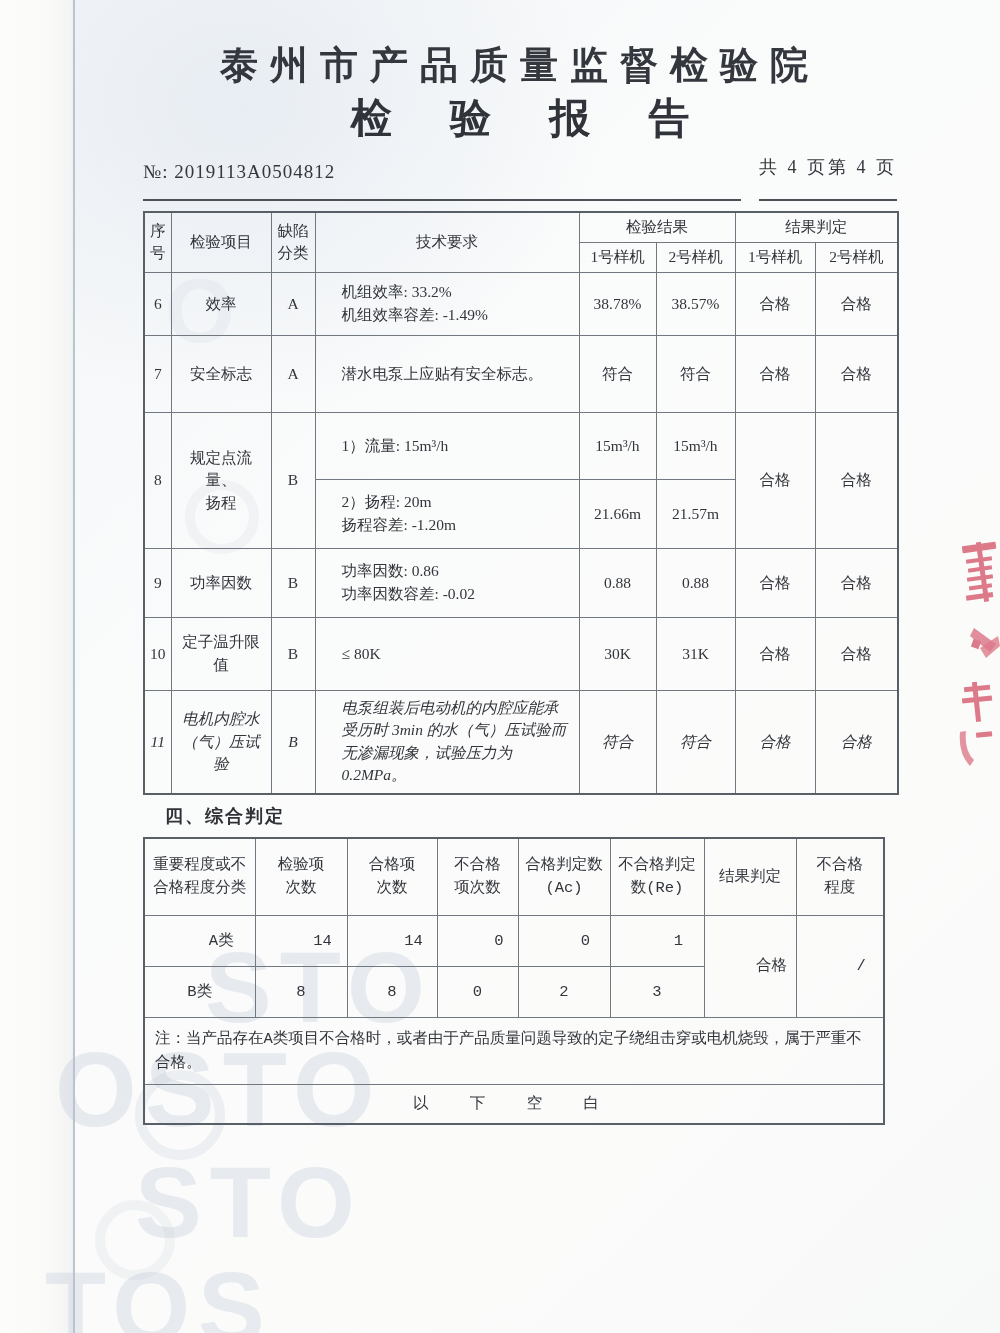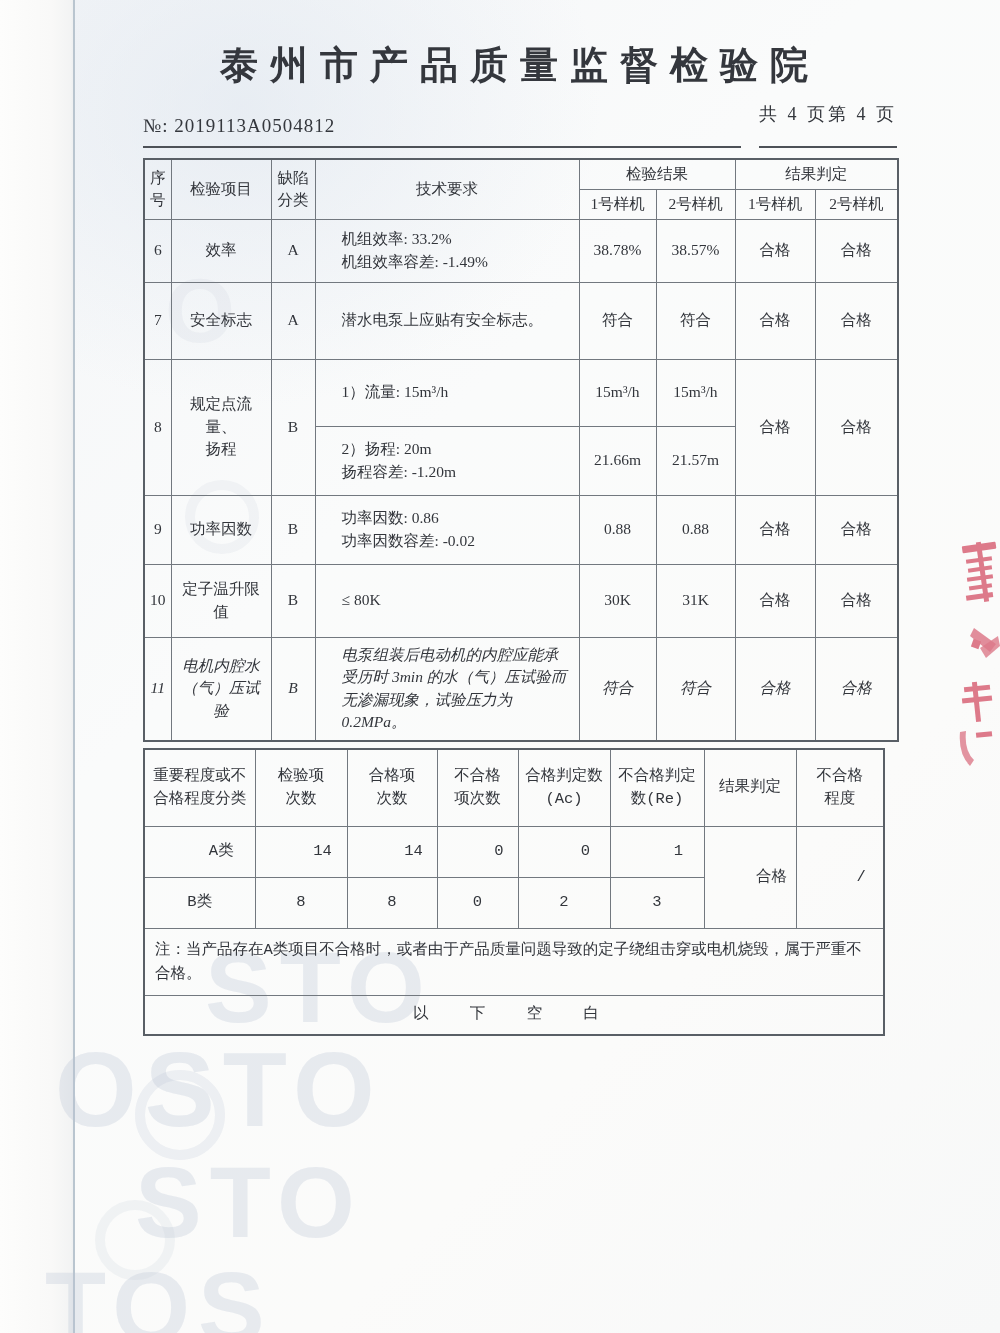--- a/index.html
+++ b/index.html
@@ -67,21 +67,21 @@
     text-indent:24px; 
     white-space:nowrap;
   }
   .no-line{
     margin-top:14px;
     display:flex;align-items:flex-end;
   }
   .no-left{
     flex:1;
     border-bottom:2px solid #4d5157;
-    padding-bottom:9px;margin-right:18px;
+    padding-bottom:16px;margin-right:18px;
     font-size:19px;color:#34373d;
     letter-spacing:1px;
   }
   .no-right{
     border-bottom:2px solid #4d5157;
     padding-bottom:20px;
     font-size:18px;color:#34373d;
     letter-spacing:3px;
   }
   table{
@@ -147,20 +147,21 @@
     <div class="wm" style="left:60px;top:1145px;font-size:100px;">STO</div>
     <div class="wm" style="left:-30px;top:1250px;font-size:100px;">TOS</div>
     <div class="wm" style="left:90px;top:260px;font-size:90px;color:rgba(190,200,214,0.16);">O</div>
     <div class="wm-ring" style="left:60px;top:1070px;width:70px;height:70px;"></div>
     <div class="wm-ring" style="left:20px;top:1200px;width:60px;height:60px;border-color:rgba(186,196,212,0.16);"></div>
     <div class="wm-ring" style="left:110px;top:480px;width:54px;height:54px;border-color:rgba(186,196,212,0.13);"></div>
 
     <div class="content">
 
       <div class="org-title">泰州市产品质量监督检验院</div>
+      <div class="report-title">检 验 报 告</div>
 
       <div class="no-line">
         <span class="no-left">№: 2019113A0504812</span>
         <span class="no-right">共 4 页第 4 页</span>
       </div>
 
       <table class="t1">
         <colgroup>
           <col style="width:27px">
             <col style="width:100px">
@@ -261,20 +262,21 @@
           <td>B</td>
           <td class="tech">电泵组装后电动机的内腔应能承受历时 3min 的水（气）压试验而无渗漏现象，试验压力为 0.2MPa。</td>
           <td>符合</td>
           <td>符合</td>
           <td>合格</td>
           <td>合格</td>
         </tr>
       </tbody>
         </table>
 
+      <div class="section-title">四、综合判定</div>
 
       <table class="t2">
         <colgroup>
           <col style="width:111px">
             <col style="width:92px">
             <col style="width:90px">
             <col style="width:81px">
           <col style="width:92px">
             <col style="width:94px">
             <col style="width:92px">

